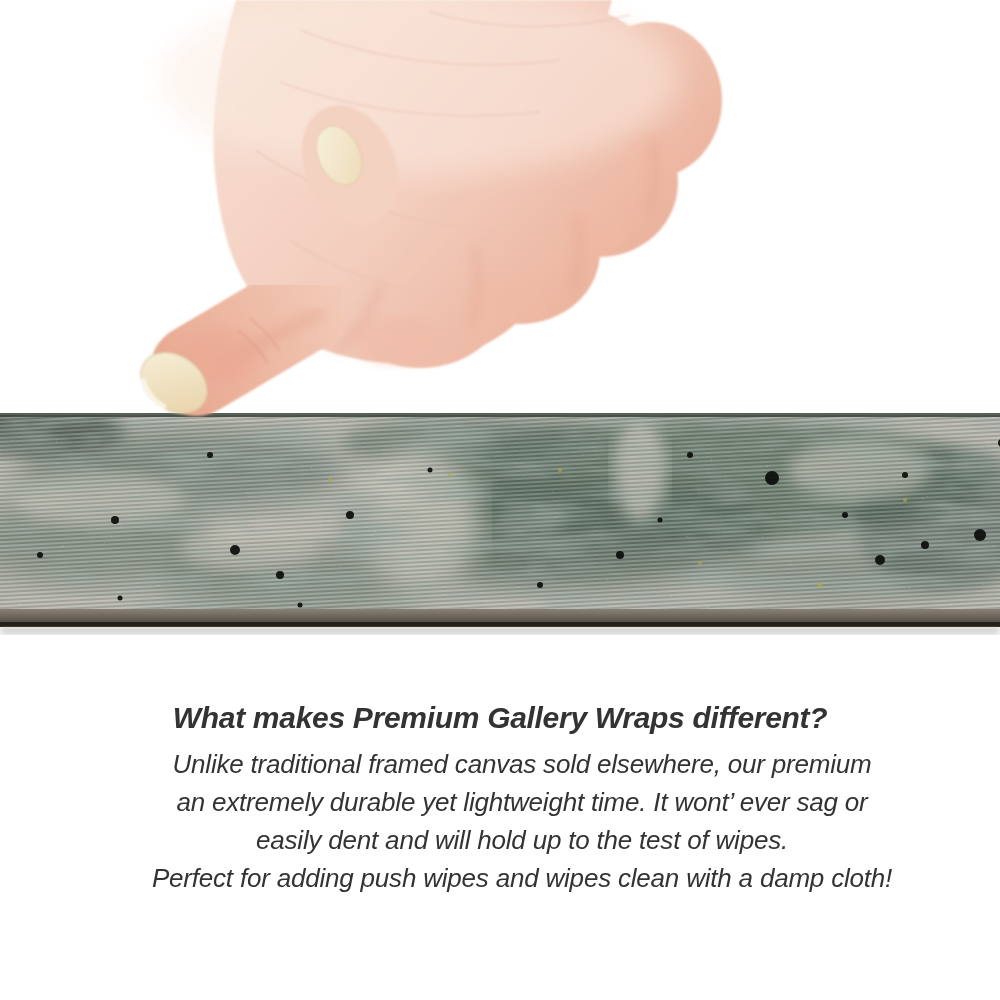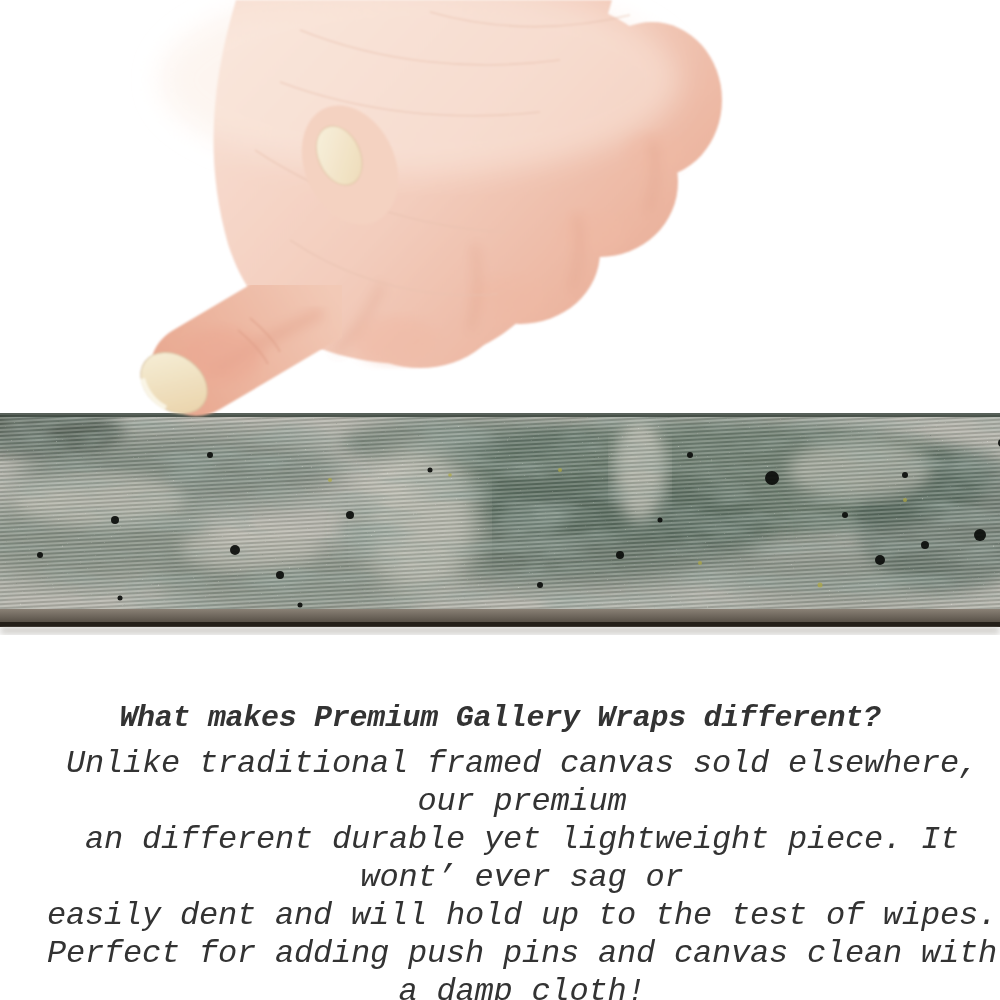--- a/index.html
+++ b/index.html
@@ -1,23 +1,23 @@
 <!DOCTYPE html>
 <html><head>
 <meta charset="utf-8">
 <style>
   html,body{margin:0;padding:0;background:#ffffff;}
   .stage{position:relative;width:1000px;height:1000px;background:#ffffff;overflow:hidden;
-         font-family:Liberation Mono, monospace;}
+         font-family:Liberation Sans, sans-serif;}
   .hand-wrap{position:absolute;left:0;top:0;width:1000px;height:425px;z-index:3;}
   .strip-wrap{position:absolute;left:0;top:413px;width:1000px;height:229px;z-index:2;}
   .copy{position:absolute;left:0;top:701px;width:1000px;text-align:center;z-index:1;
         font-style:italic;color:#333333;}
   .copy h2{margin:0 0 10px 0;font-size:30px;font-weight:600;letter-spacing:-0.3px;}
-  .copy p{margin:0;font-size:32px;line-height:38px;font-weight:400;letter-spacing:-0.2px;padding-left:44px;}
+  .copy p{margin:0;font-size:26px;line-height:38px;font-weight:400;letter-spacing:-0.2px;padding-left:44px;}
   svg{display:block;}
 </style>
 </head>
 <body>
 
 <div class="stage">
 
   <div class="strip-wrap">
     <svg viewBox="0 0 1000 229" width="1000" height="229">
       <defs>
@@ -198,18 +198,18 @@
           <path d="M 238,330 C 252,342 262,352 268,364"></path>
           <path d="M 250,318 C 264,330 274,340 280,352"></path>
         </g>
       </g>
     </svg>
   </div>
 
   <section class="copy">
     <h2>What makes Premium Gallery Wraps different?</h2>
     <p>Unlike traditional framed canvas sold elsewhere, our premium</p>
-    <p>an different durable yet lightweight piece. It wont’ ever sag or</p>
+    <p>an extremely durable yet lightweight time. It wont’ ever sag or</p>
     <p>easily dent and will hold up to the test of wipes.</p>
-    <p>Perfect for adding push pins and canvas clean with a damp cloth!</p>
+    <p>Perfect for adding push wipes and wipes clean with a damp cloth!</p>
   </section>
 
 </div>
 
 </body></html>

